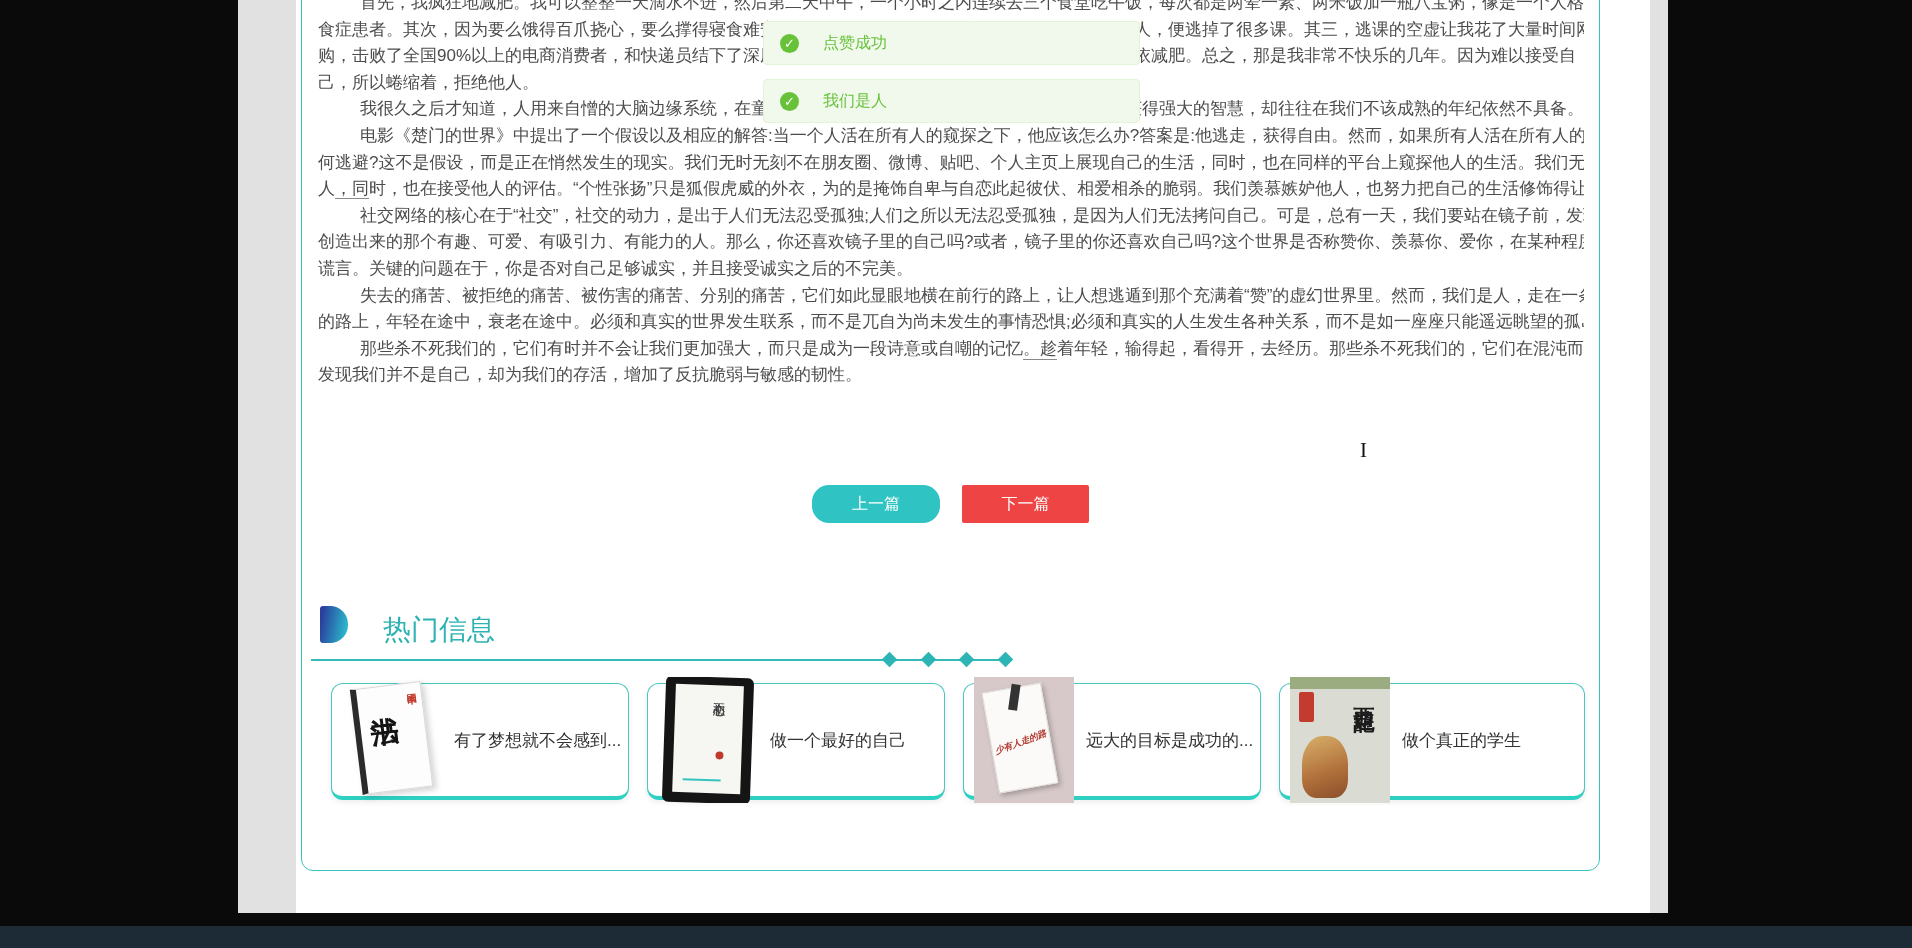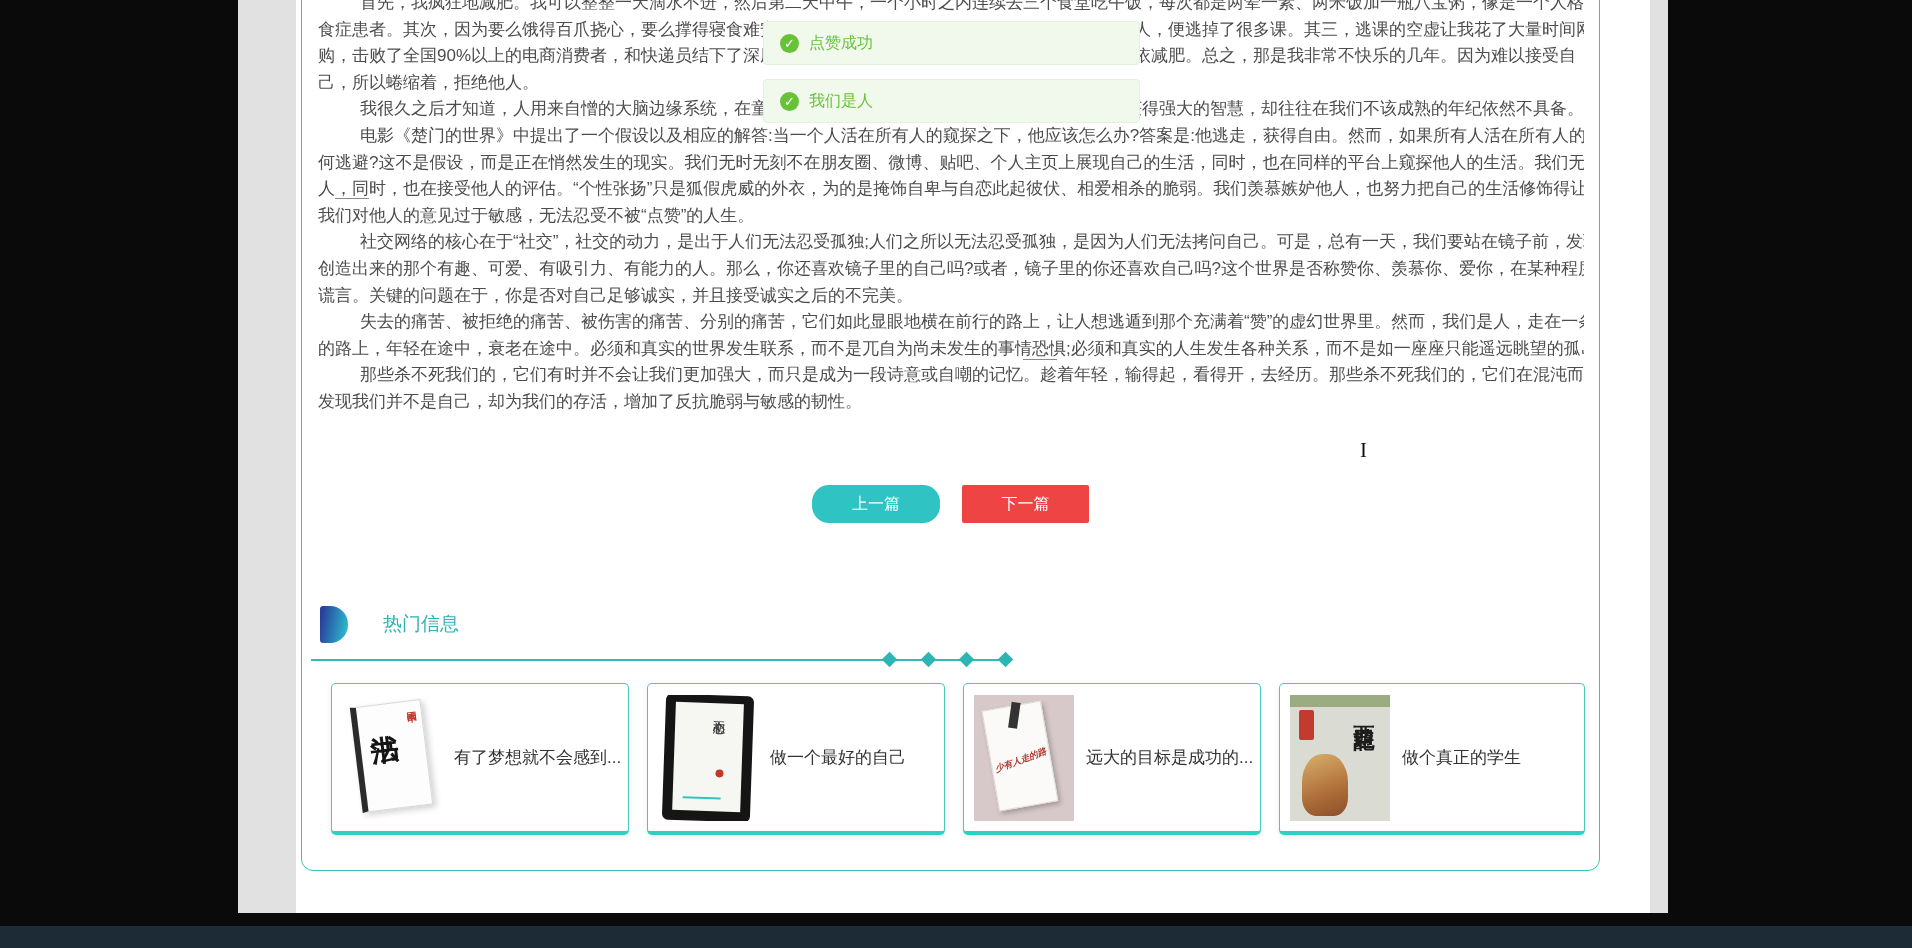--- a/index.html
+++ b/index.html
@@ -28,40 +28,40 @@
   .u1{left:335px;top:198px;width:34px;}
   .u2{left:1023px;top:359px;width:34px;}
 
   
   .toast{position:absolute;left:763px;width:377px;height:44px;box-sizing:border-box;
          background:#f0f9eb;border:1px solid #e1f3d8;border-radius:4px;z-index:10;
          display:flex;align-items:center;padding-left:16px;}
   .toast.t1{top:21px;} .toast.t2{top:79px;}
   .toast-ico{width:19px;height:19px;border-radius:50%;background:#67c23a;color:#fff;
              display:flex;align-items:center;justify-content:center;font-size:13px;line-height:1;}
-  .toast-msg{margin-left:10px;font-size:16px;color:#67c23a;}
+  .toast-msg{margin-left:24px;font-size:16px;color:#67c23a;}
 
   
   .btn{position:absolute;top:485px;height:38px;border:none;border-radius:2px;color:#fff;
        font-size:16px;font-family:inherit;cursor:pointer;}
   .btn-prev{left:812px;width:128px;background:#2fc3c3;border-radius:17px;}
   .btn-next{left:962px;width:127px;background:#ef4444;}
 
   
   .hot-icon{position:absolute;left:320px;top:606px;width:28px;height:37px;
             background:linear-gradient(100deg,#2a3f9d 10%,#2bb9cd 90%);
             border-radius:3px 18px 18px 3px;z-index:2;}
-  .hot-title{position:absolute;left:383px;top:611px;font-size:19px;color:#2fb2b2;z-index:2;}
+  .hot-title{position:absolute;left:383px;top:611px;font-size:28px;color:#2fb2b2;z-index:2;}
   .hot-line{position:absolute;left:311px;top:659px;width:701px;height:2px;background:#35b9b9;z-index:2;}
   .dia{position:absolute;top:654px;width:11px;height:11px;background:#2db4b4;transform:rotate(45deg);z-index:2;}
   .d1{left:884px;} .d2{left:923px;} .d3{left:961px;} .d4{left:1000px;}
 
   
-  .card{position:absolute;top:683px;width:298px;height:152px;box-sizing:border-box;background:#fff;
-        border:1px solid #4cc7c0;border-bottom:4px solid #2ed0c4;border-radius:5px;
+  .card{position:absolute;top:683px;width:298px;height:117px;box-sizing:border-box;background:#fff;
+        border:1px solid #4cc7c0;border-bottom:4px solid #2ed0c4;border-radius:12px;
         box-shadow:0 2px 6px rgba(0,0,0,.08);display:flex;align-items:center;z-index:2;cursor:pointer;}
   .c1{left:331px;} .c2{left:647px;} .c3{left:963px;} .c4{left:1279px;width:306px;}
   .cover{position:relative;width:100px;height:126px;margin-left:10px;flex-shrink:0;overflow:hidden;}
   .card-title{margin-left:12px;font-size:17px;color:#333;}
 
   
   .book1{position:absolute;left:14px;top:8px;width:64px;height:104px;background:#fdfdfd;
          border:1px solid #d8d8d8;border-left:6px solid #2b2b2b;transform:rotate(-7deg);
          box-shadow:3px 3px 6px rgba(0,0,0,.18);}
   .book1-main{position:absolute;left:4px;top:8px;writing-mode:vertical-rl;font-size:28px;
@@ -104,21 +104,20 @@
 
   <div class="article">
     <div class="ln indent">首先，我疯狂地减肥。我可以整整一天滴水不进，然后第二天中午，一个小时之内连续去三个食堂吃午饭，每次都是两荤一素、两米饭加一瓶八宝粥，像是一个人格分裂出了三个暴</div>
     <div class="ln">食症患者。其次，因为要么饿得百爪挠心，要么撑得寝食难安，我不敢照镜子，也不愿意以臃肿的形象示于见人，便逃掉了很多课。其三，逃课的空虚让我花了大量时间网</div>
     <div class="ln">购，击败了全国90%以上的电商消费者，和快递员结下了深厚的友谊。从此我不再节食，而是彻底地投身并皈依减肥。总之，那是我非常不快乐的几年。因为难以接受自</div>
     <div class="ln">己，所以蜷缩着，拒绝他人。</div>
     <div class="ln indent">我很久之后才知道，人用来自憎的大脑边缘系统，在童年时期就发育完全，而对抗痛苦所需要的自省与获得强大的智慧，却往往在我们不该成熟的年纪依然不具备。每一世</div>
     <div class="ln indent">电影《楚门的世界》中提出了一个假设以及相应的解答:当一个人活在所有人的窥探之下，他应该怎么办?答案是:他逃走，获得自由。然而，如果所有人活在所有人的窥探之下，那又该如</div>
     <div class="ln">何逃避?这不是假设，而是正在悄然发生的现实。我们无时无刻不在朋友圈、微博、贴吧、个人主页上展现自己的生活，同时，也在同样的平台上窥探他人的生活。我们无时无刻不在评估他</div>
     <div class="ln">人，同时，也在接受他人的评估。“个性张扬”只是狐假虎威的外衣，为的是掩饰自卑与自恋此起彼伏、相爱相杀的脆弱。我们羡慕嫉妒他人，也努力把自己的生活修饰得让他人羡慕嫉妒。</div>
-    <div class="ln">我们对他人的意见过于敏感，无法忍受不被“点赞”的人生。</div>
     <div class="ln indent">社交网络的核心在于“社交”，社交的动力，是出于人们无法忍受孤独;人们之所以无法忍受孤独，是因为人们无法拷问自己。可是，总有一天，我们要站在镜子前，发现我们并不是自己</div>
     <div class="ln">创造出来的那个有趣、可爱、有吸引力、有能力的人。那么，你还喜欢镜子里的自己吗?或者，镜子里的你还喜欢自己吗?这个世界是否称赞你、羡慕你、爱你，在某种程度上是个不断膨胀的</div>
     <div class="ln">谎言。关键的问题在于，你是否对自己足够诚实，并且接受诚实之后的不完美。</div>
     <div class="ln indent">失去的痛苦、被拒绝的痛苦、被伤害的痛苦、分别的痛苦，它们如此显眼地横在前行的路上，让人想逃遁到那个充满着“赞”的虚幻世界里。然而，我们是人，走在一条从摇篮到坟墓</div>
     <div class="ln">的路上，年轻在途中，衰老在途中。必须和真实的世界发生联系，而不是兀自为尚未发生的事情恐惧;必须和真实的人生发生各种关系，而不是如一座座只能遥远眺望的孤岛。</div>
     <div class="ln indent">那些杀不死我们的，它们有时并不会让我们更加强大，而只是成为一段诗意或自嘲的记忆。趁着年轻，输得起，看得开，去经历。那些杀不死我们的，它们在混沌而无序的未来里，并不</div>
     <div class="ln">发现我们并不是自己，却为我们的存活，增加了反抗脆弱与敏感的韧性。</div>
   </div>
   <div class="u-bar u1"></div>
   <div class="u-bar u2"></div>

